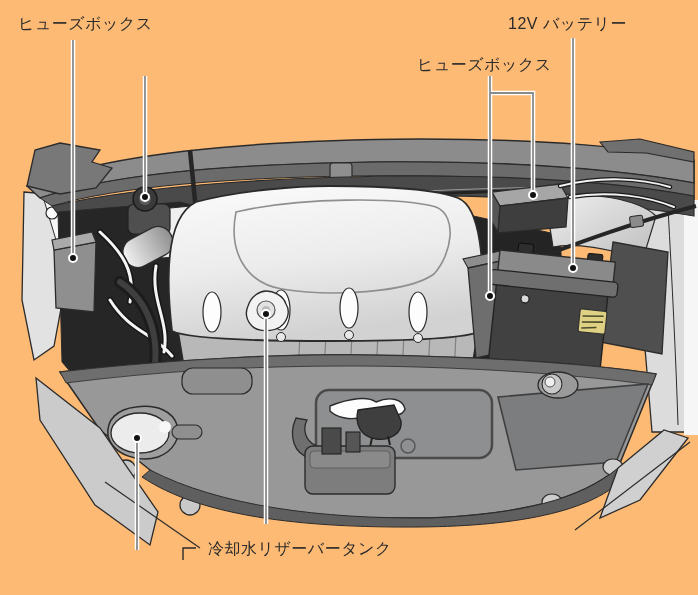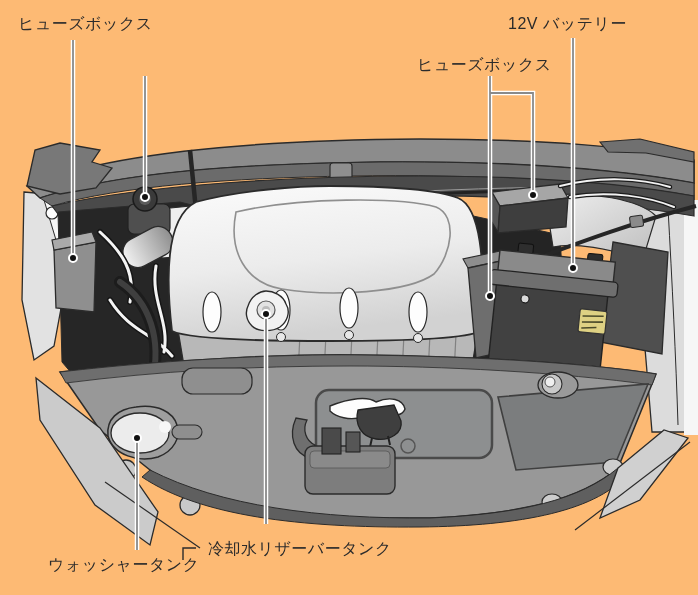--- a/index.html
+++ b/index.html
@@ -216,14 +216,13 @@
 
   <div class="callout-label lbl-fuse-left">ヒューズボックス</div>
 
 
   <div class="callout-label lbl-fuse-right">ヒューズボックス</div>
 
   <div class="callout-label lbl-battery">12V バッテリー</div>
 
   <div class="callout-label lbl-coolant">冷却水リザーバータンク</div>
 
-  <div class="callout-label lbl-washer">ウォッシャータンク</div>
 </div>
 
 </body></html>

